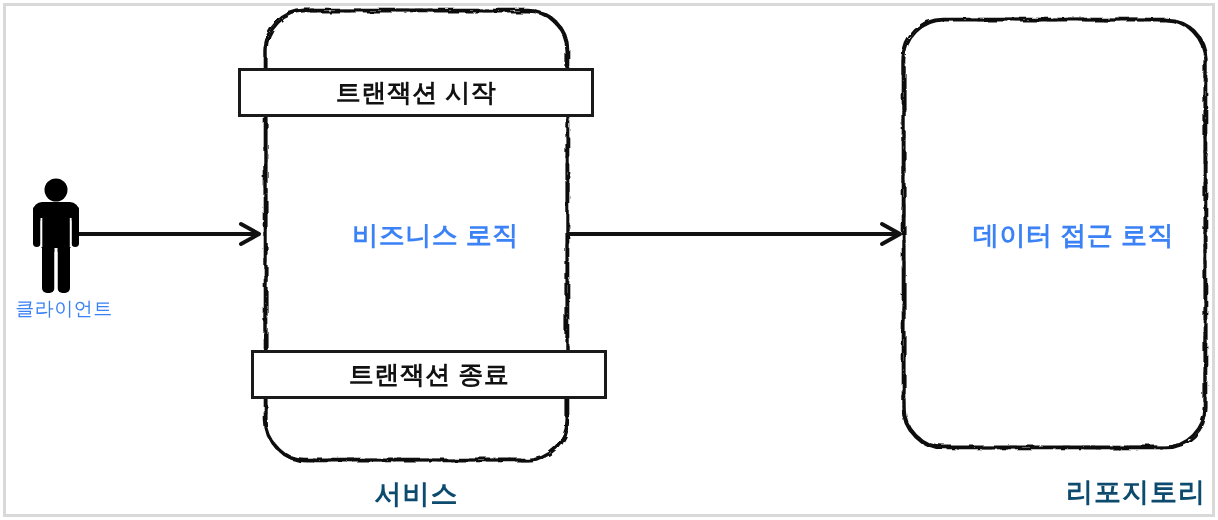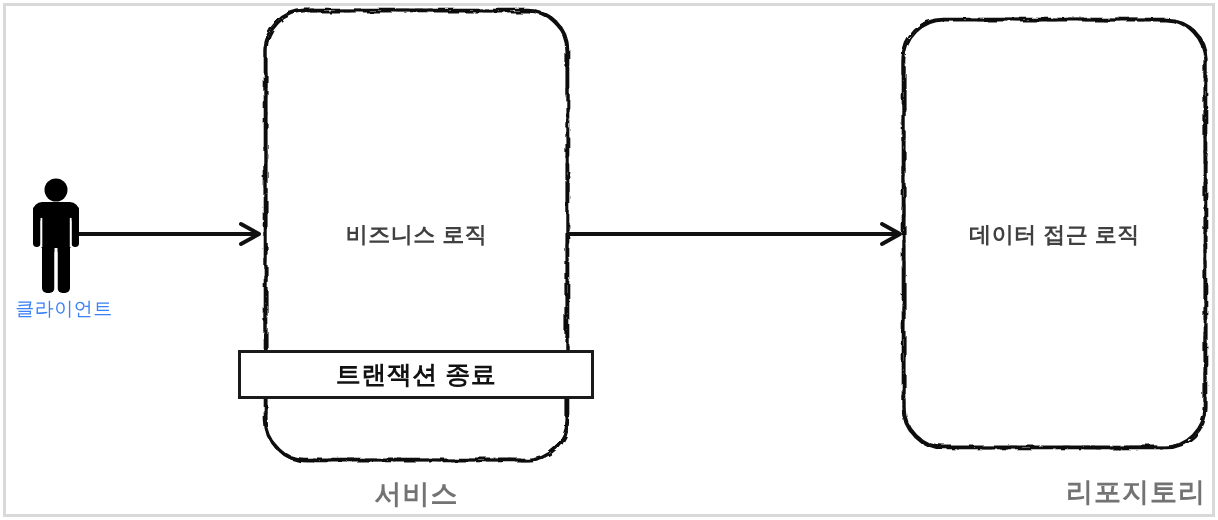--- a/index.html
+++ b/index.html
@@ -26,34 +26,35 @@
     position: absolute;
     left: 238px; width: 356px; height: 49px;
     box-sizing: border-box;
     background: #ffffff;
     border: 3px solid #1a1a1a;
     display: flex; align-items: center; justify-content: center;
     font-size: 25px; font-weight: 700; color: #111111;
     letter-spacing: 0.5px;
   }
   .txn-start { top: 68px; }
-  .txn-end   { top: 350px; }
+  .txn-end   { top: 350px; margin-left: 13px; }
   
   .center-label {
     position: absolute;
     display: flex; align-items: center; justify-content: center;
-    font-size: 22px; font-weight: 700; color: #404040;
+    font-size: 26px; font-weight: 700; color: #3b82f6;
     letter-spacing: 0.5px;
+    margin-left: 19px;
   }
   .biz { left: 265px; top: 209px; width: 303px; height: 52px; }
   .dal { left: 903px; top: 209px; width: 303px; height: 52px; }
   
   .group-label {
     position: absolute;
-    font-size: 27px; font-weight: 700; color: #737373;
+    font-size: 27px; font-weight: 700; color: #0c4a6e;
     text-align: center; letter-spacing: 1px;
   }
   .svc-caption  { left: 265px; top: 476px; width: 303px; }
   .repo-caption { left: 903px; top: 474px; width: 303px; text-align: right; }
   
   .client-caption {
     position: absolute;
     left: 8px; top: 296px; width: 112px;
     text-align: center;
     font-size: 19px; font-weight: 400; color: #3b82f6;
@@ -104,20 +105,23 @@
       <rect x="33" y="206" width="7.5" height="41" rx="3.75"></rect>
       <rect x="71.5" y="206" width="7.5" height="41" rx="3.75"></rect>
       <rect x="42" y="240" width="12.5" height="53" rx="5"></rect>
       <rect x="57.5" y="240" width="12.5" height="53" rx="5"></rect>
       <rect x="40.5" y="218" width="1.8" height="29" fill="#ffffff"></rect>
       <rect x="69.8" y="218" width="1.8" height="29" fill="#ffffff"></rect>
       <rect x="54.5" y="252" width="3" height="41" fill="#ffffff"></rect>
     </g>
   </svg>
 
+  <div class="txn-box txn-start">
+    <span>트랜잭션 시작</span>
+  </div>
   <div class="txn-box txn-end">
     <span>트랜잭션 종료</span>
   </div>
 
   <div class="center-label biz">비즈니스 로직</div>
   <div class="center-label dal">데이터 접근 로직</div>
 
   <div class="group-label svc-caption">서비스</div>
   <div class="group-label repo-caption">리포지토리</div>
   <div class="client-caption">클라이언트</div>

